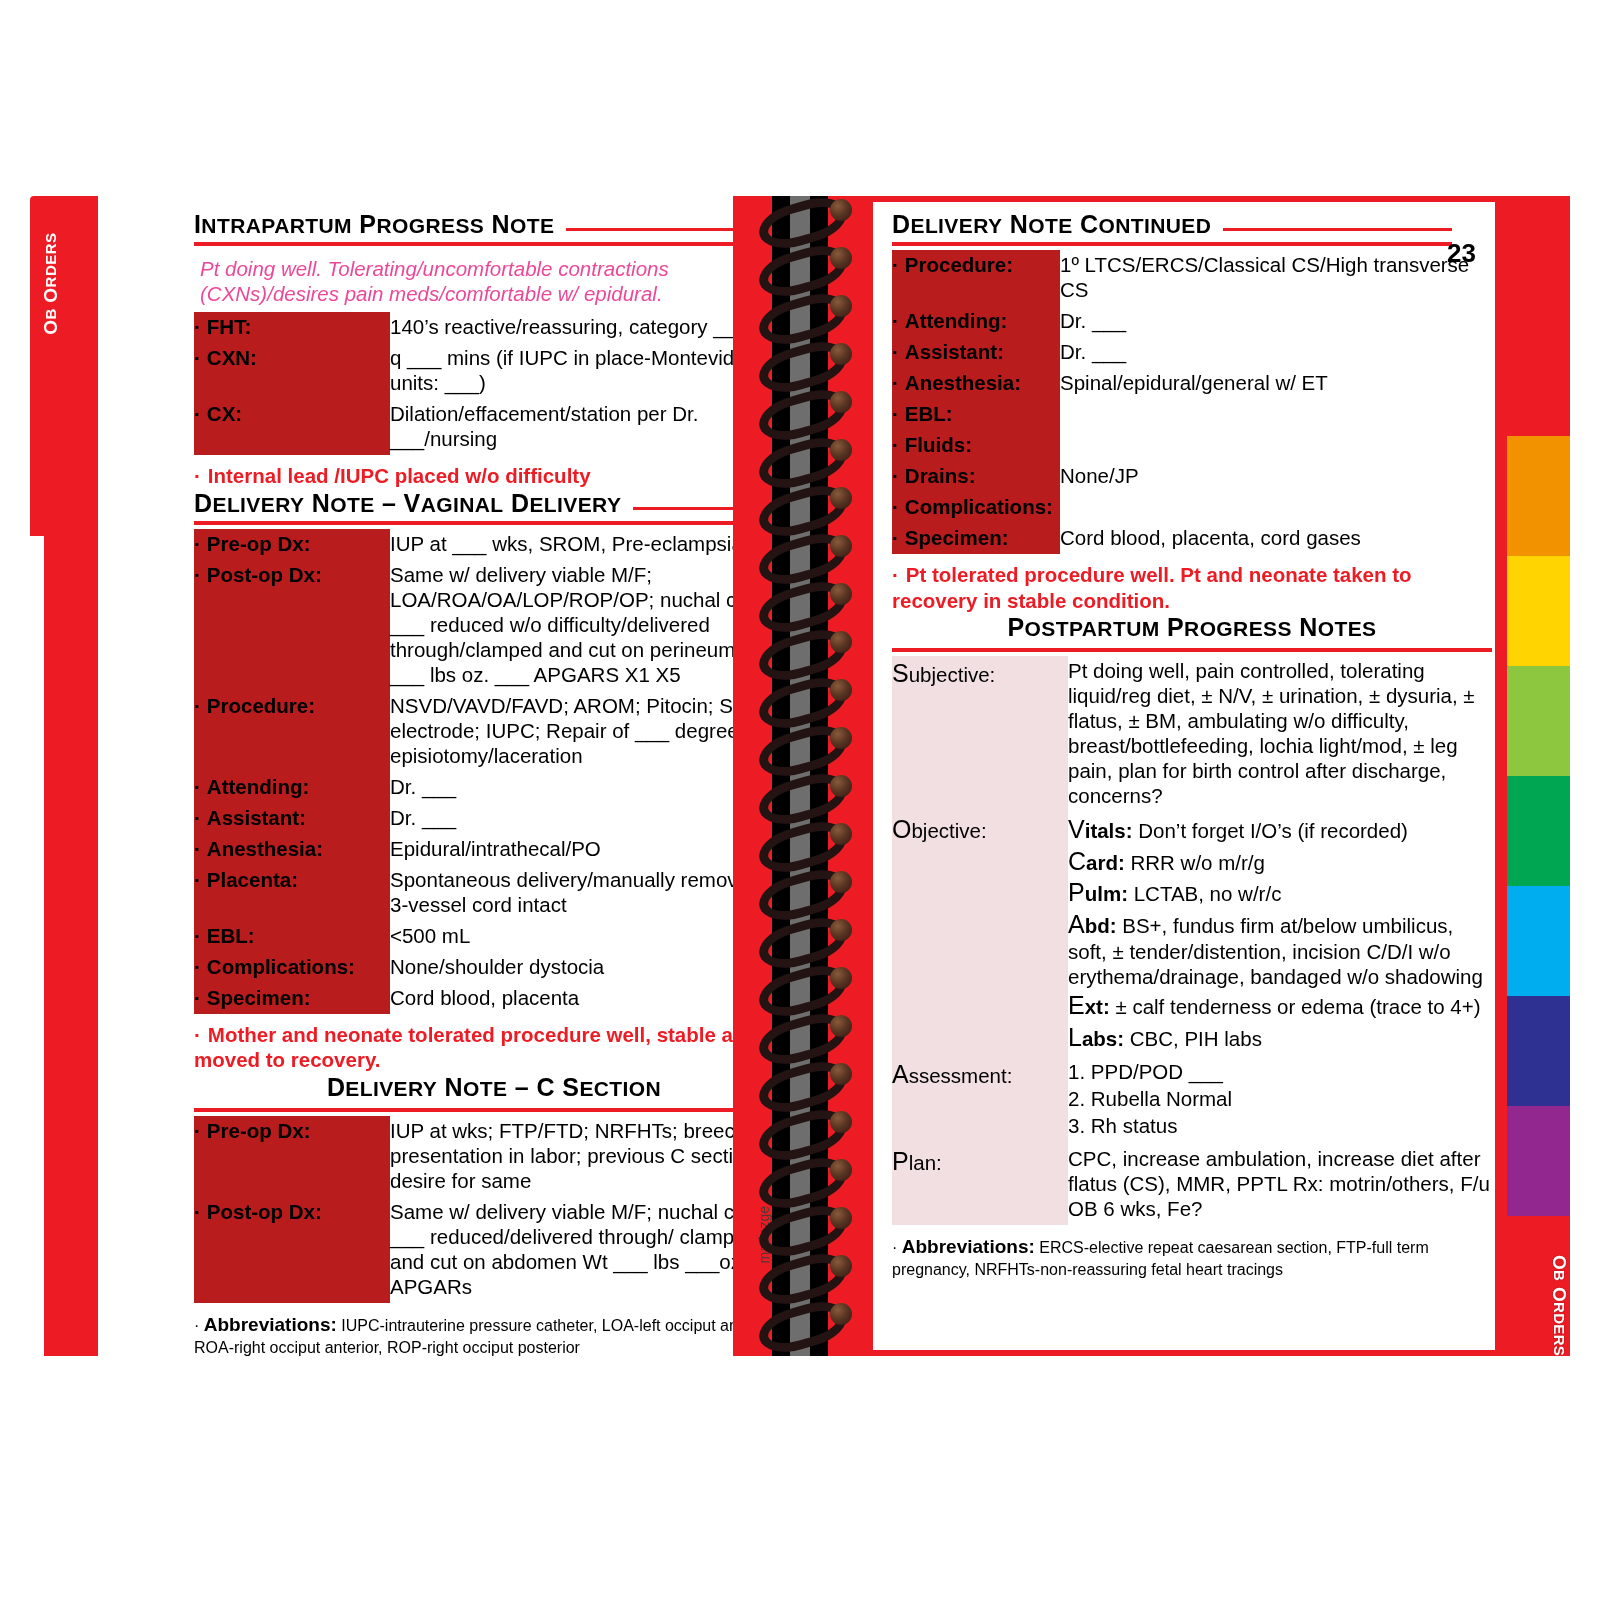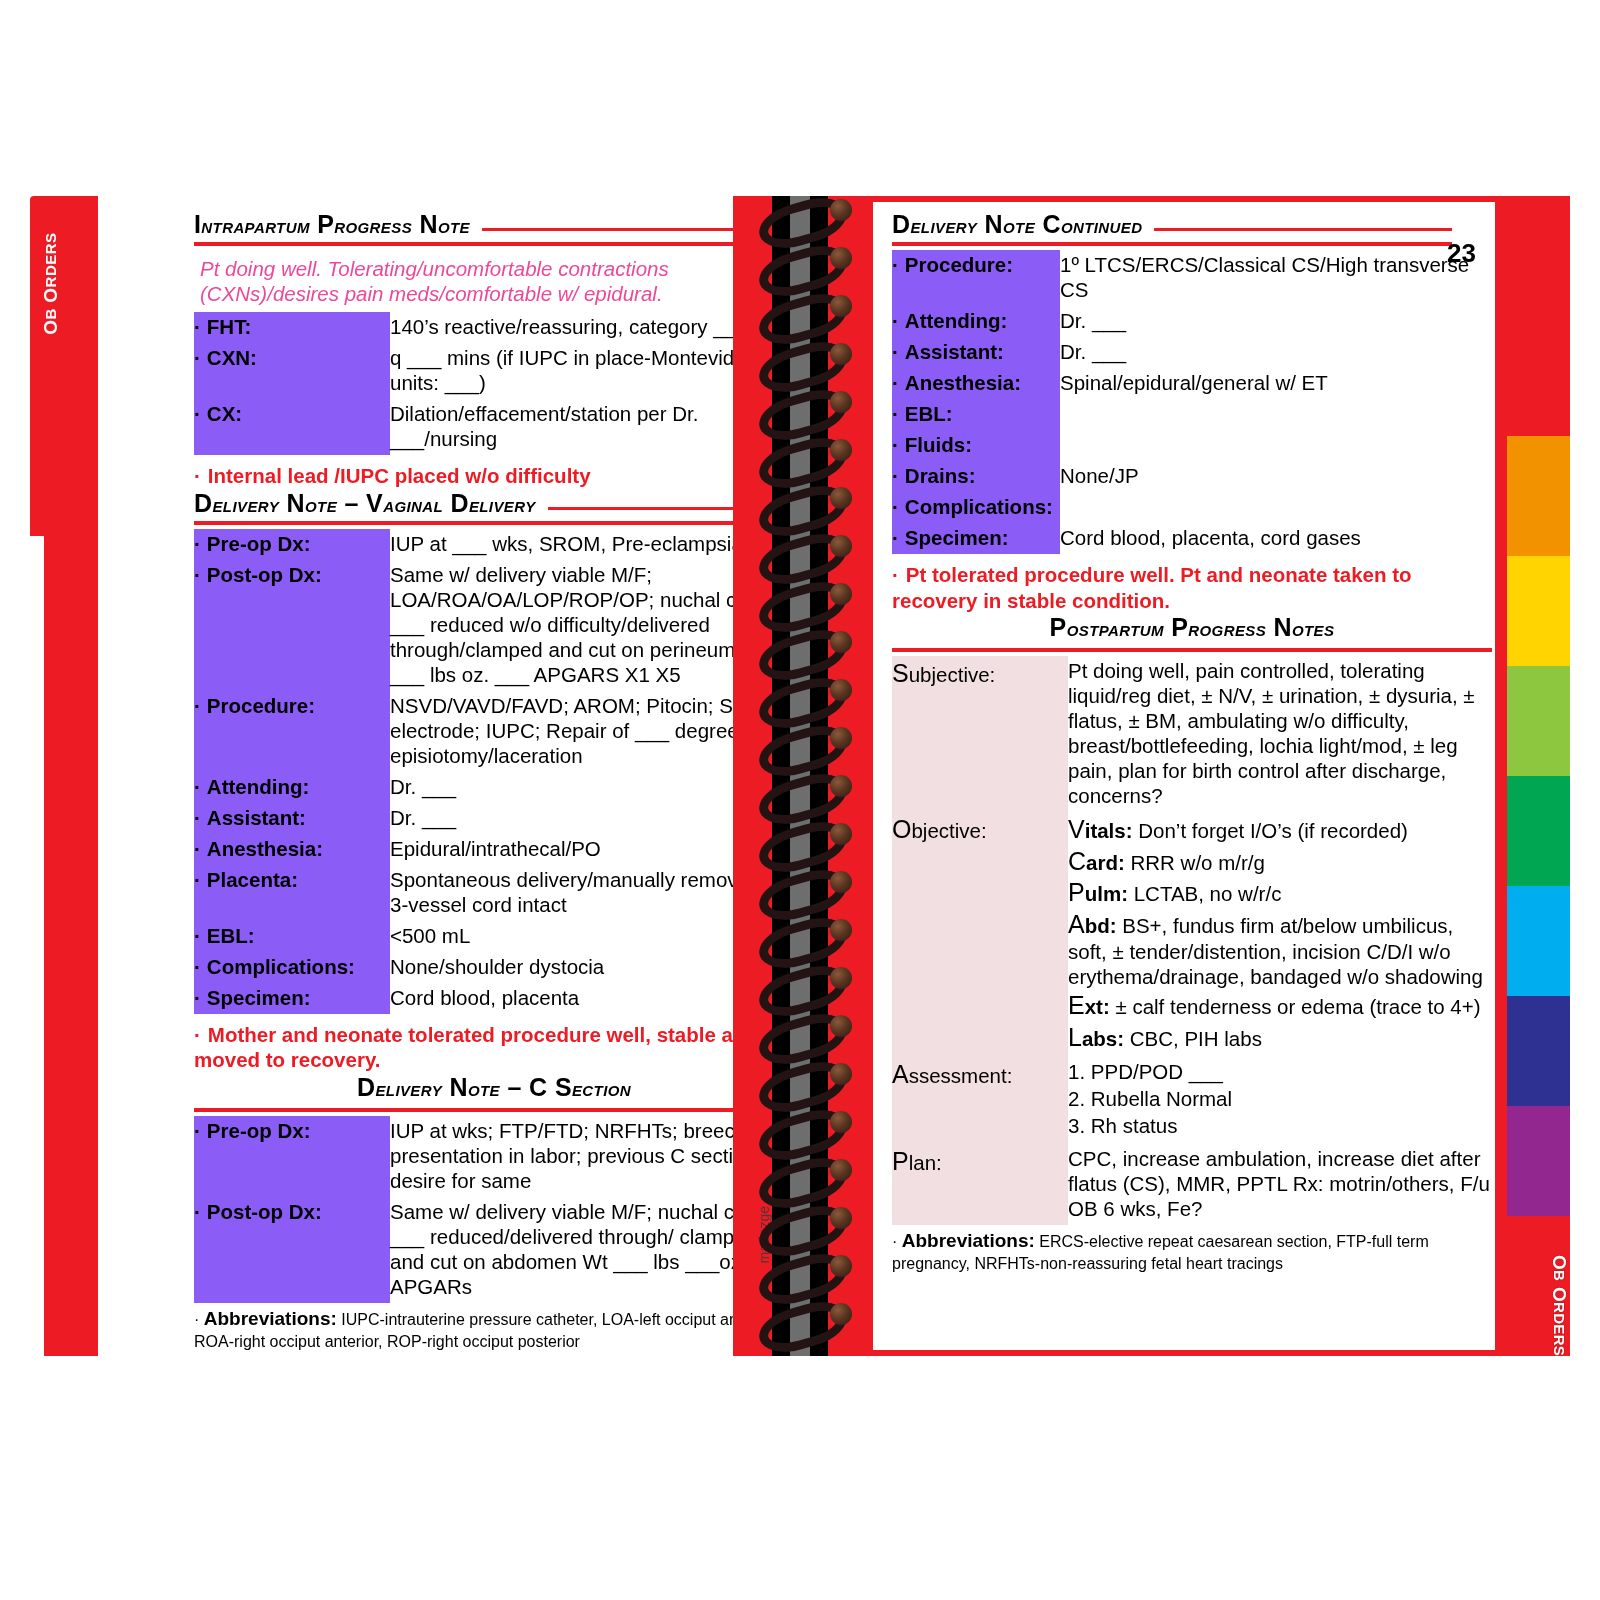--- a/index.html
+++ b/index.html
@@ -188,21 +188,21 @@
     margin: 0;
     font-size: 25px;
     font-weight: bold;
     color: #000;
     letter-spacing: 0.4px;
     white-space: nowrap;
     display: flex;
     align-items: center;
   }
   h2.section .cap { font-size: 25px; }
-  h2.section .sml { font-size: 15px; font-style: italic; }
+  h2.section .sml { font-size: 21px; }
   h2.section .rule {
     flex: 1 1 auto;
     height: 3px;
     background: #ed1c24;
     margin-left: 12px;
     position: relative;
     top: 5px;
   }
   .hdr-underline {
     height: 4px;
@@ -231,35 +231,35 @@
     width: 100%;
     margin-top: 4px;
   }
   table.kv td {
     vertical-align: top;
     font-size: 20.5px;
     line-height: 1.22;
     padding: 2px 0 4px 0;
   }
   td.k {
-    background: #8b5cf6;
+    background: #b91c1c;
     font-weight: bold;
     white-space: nowrap;
     padding-left: 8px;
     padding-right: 16px;
     width: 196px;
   }
   td.k.narrow { width: 168px; }
   td.k .bullet { margin-right: 6px; }
   td.v { padding-left: 14px; }
 
   .abbrev {
     font-size: 16px;
     line-height: 1.3;
-    margin-top: 4px;
+    margin-top: 10px;
   }
   .abbrev b { font-size: 19px; }
 
   .subj-letter { font-size: 25px; font-weight: normal; }
   td.ko {
     background: #f2dfe2;
     padding-left: 8px;
     padding-right: 12px;
     width: 176px;
     white-space: nowrap;

